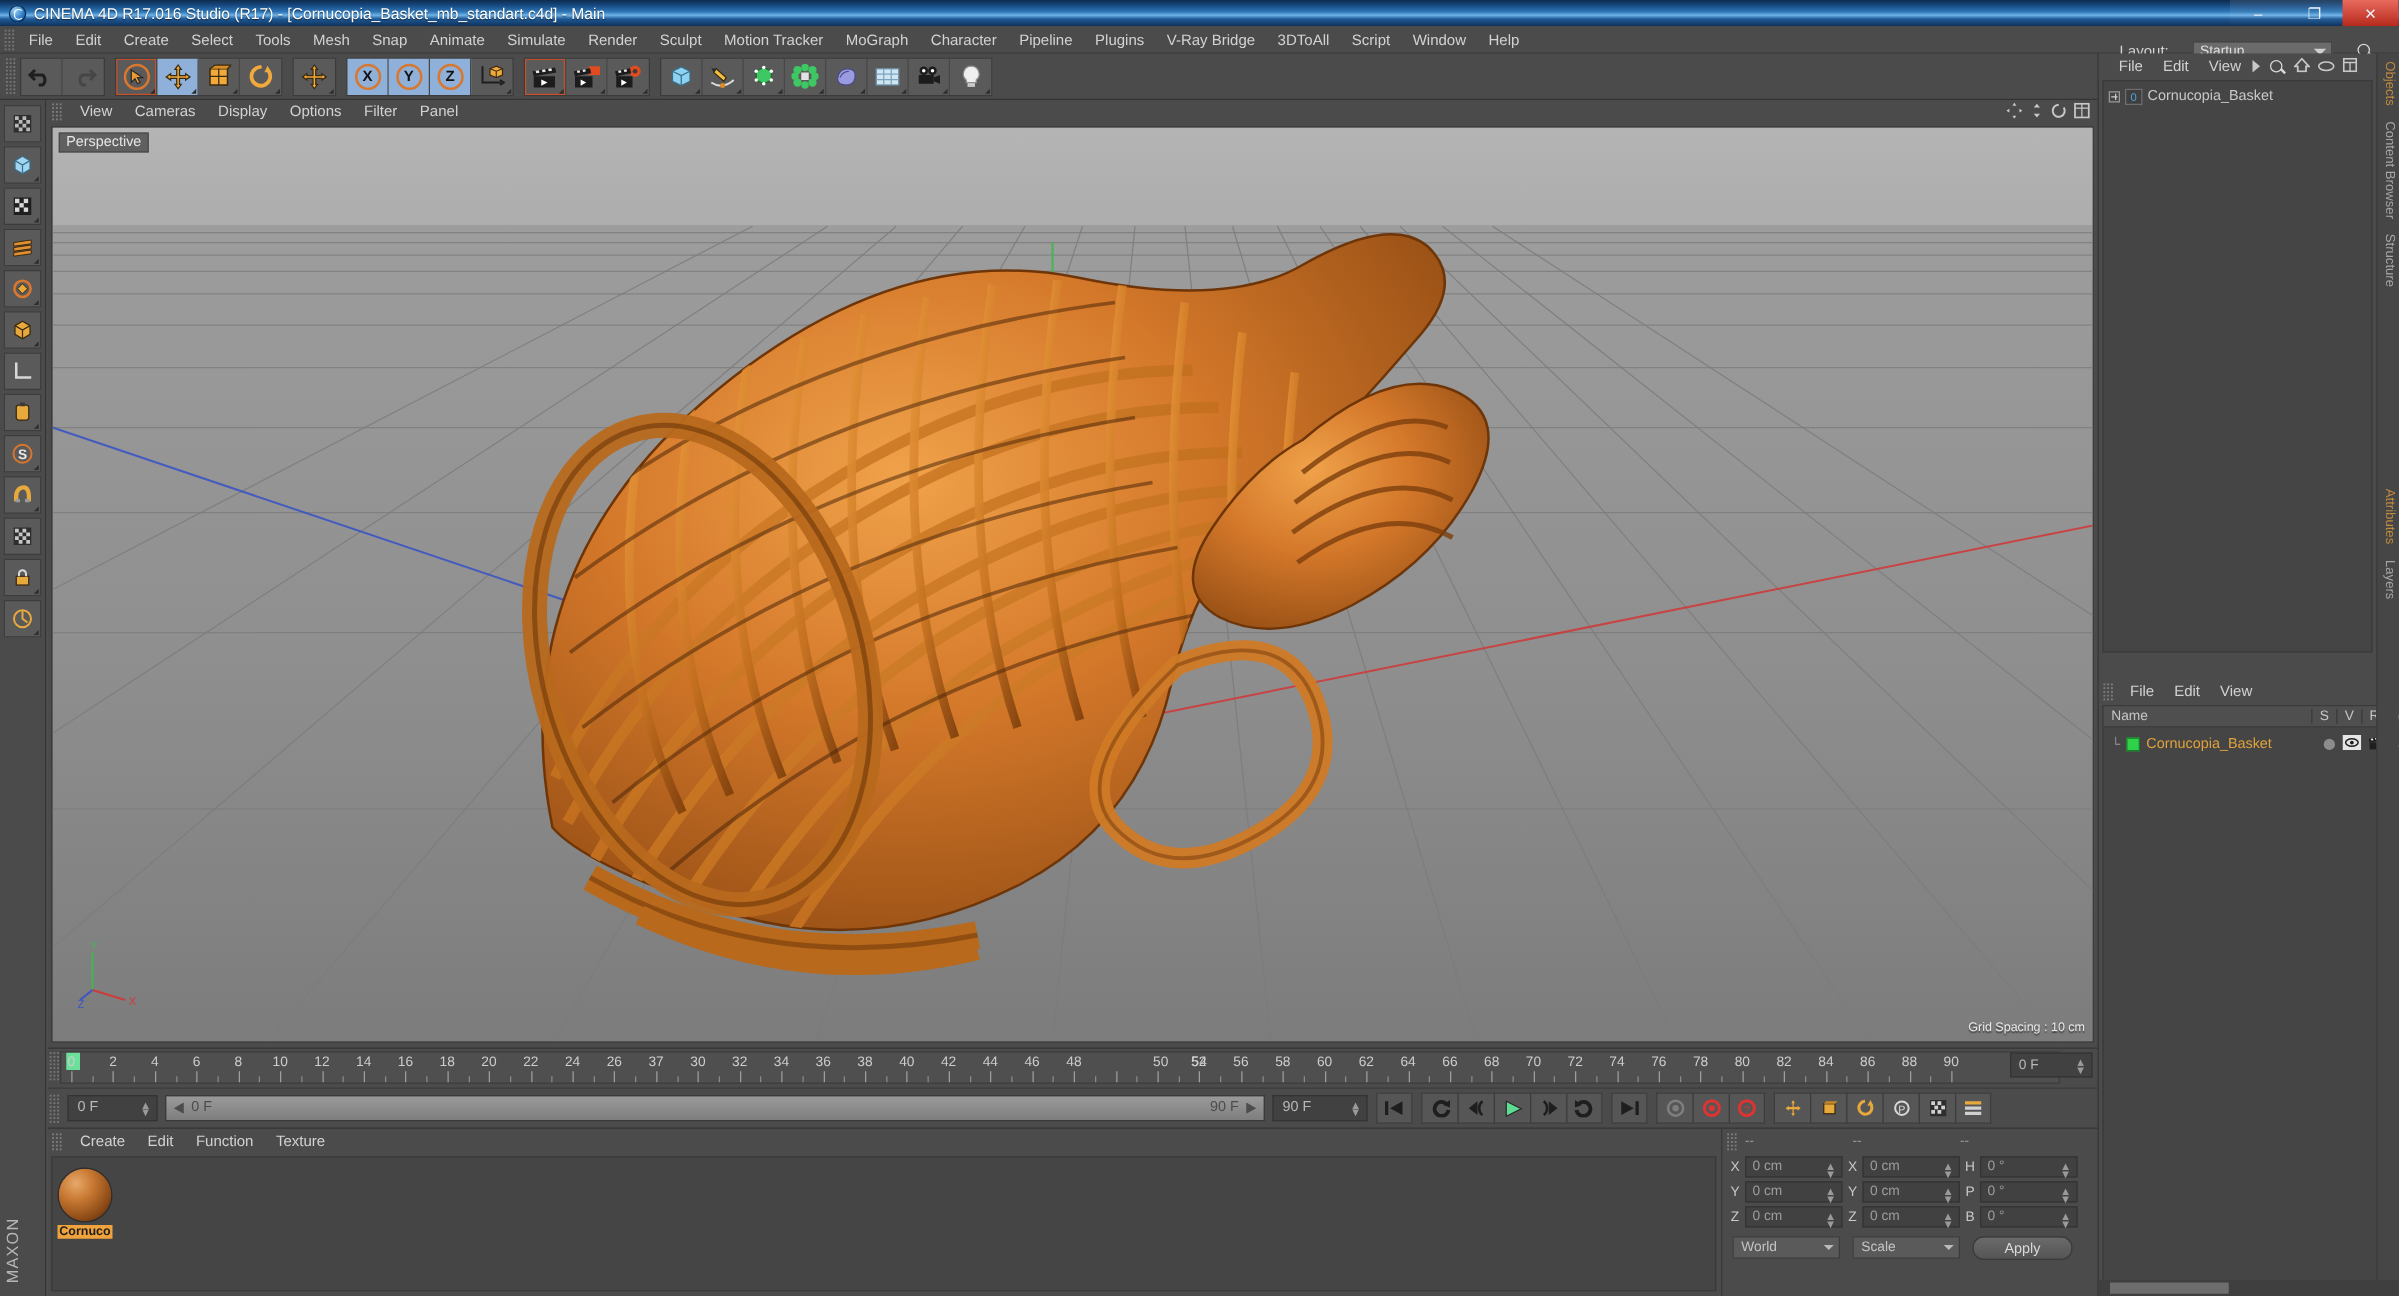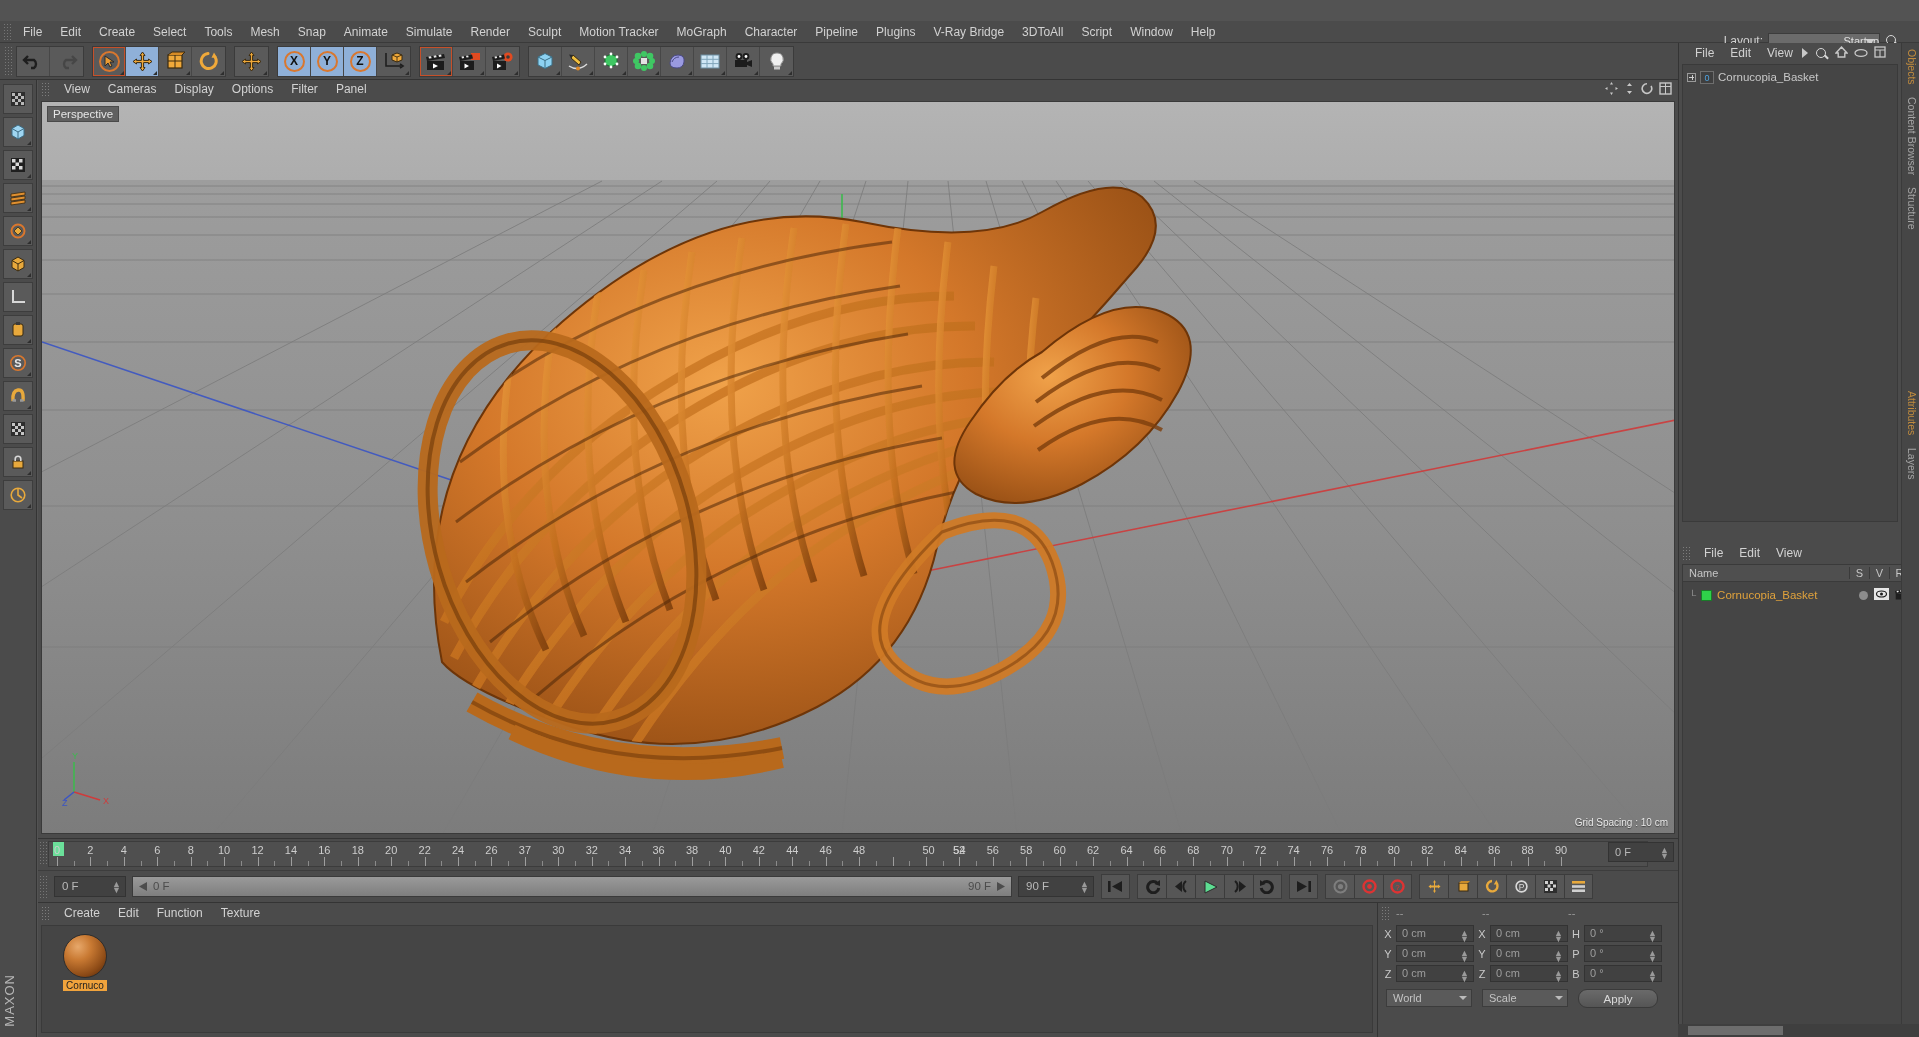--- a/index.html
+++ b/index.html
@@ -38,21 +38,21 @@
   
   .menubar {
     position:absolute; left:0; top:21px; width:1919px; height:22px;
     background:#4b4b4b; display:flex; align-items:center;
     border-bottom:1px solid #3a3a3a;
   }
   .menubar .m {
     padding:0 9px; height:22px; line-height:22px; font-size:12px; color:#d2d2d2;
     white-space:nowrap; cursor:default;
   }
-  .layout-box{ position:absolute; right:20px; top:0; height:40px; display:flex; align-items:center; gap:5px;text-align:right;}
+  .layout-box{ position:absolute; right:20px; top:0; height:40px; display:flex; align-items:center; gap:19px;}
   .layout-box .lbl{ color:#d2d2d2; font-size:12px;}
   .layout-sel{
     width:112px; height:16px; background:#6b6b6b; border:1px solid #3c3c3c;
     color:#e0e0e0; font-size:11px; padding-left:5px; line-height:15px; position:relative;
   }
   .layout-sel .caret{ position:absolute; right:4px; top:5px; width:0;height:0;
     border-left:5px solid transparent;border-right:5px solid transparent;border-top:5px solid #cfcfcf;}
   .mag{ width:14px;height:14px; position:relative; }
   .mag:before{content:"";position:absolute;left:1px;top:1px;width:8px;height:8px;border:1.6px solid #d8d8d8;border-radius:50%;}
   .mag:after{content:"";position:absolute;left:9px;top:9px;width:5px;height:1.6px;background:#d8d8d8;transform:rotate(45deg);}
@@ -157,21 +157,21 @@
 
   
   .matmgr{
     position:absolute; left:38px; top:902px; width:1340px; height:135px; background:#4b4b4b;
     border-top:1px solid #343434; border-right:1px solid #343434;
   }
   .matmenu{ height:20px; display:flex; align-items:center; padding-left:3px;}
   .matmenu .grip2{width:9px;height:15px;background-image:radial-gradient(#7d7d7d 1px,transparent 1px);background-size:3px 3px;margin-right:5px;}
   .matmenu .m{padding:0 9px;font-size:12px;color:#d2d2d2;line-height:20px;}
   .matarea{ position:absolute; left:3px; top:22px; width:1332px; height:108px; background:#454545; border:1px solid #3a3a3a;}
-  .matchip{ position:absolute; left:21px; top:8px; width:44px; height:56px; }
+  .matchip{ position:absolute; left:4px; top:8px; width:44px; height:56px;font-weight:bold; }
   .matball{
     width:44px;height:44px;border-radius:50%;
     background:radial-gradient(circle at 33% 28%, #e7a86b 0%, #c97a33 32%, #8c4a16 70%, #42200a 100%);
     border:1px solid #2d2d2d;
   }
   .matname{ width:44px; text-align:center; font-size:10px; color:#1f1f1f; background:#f0a33c;
             margin-top:2px; overflow:hidden; white-space:nowrap;}
 
   
   .coord{
@@ -224,20 +224,29 @@
   .dotgrey{ width:9px;height:9px;border-radius:50%;background:#8c8c8c;}
 
   .scrollh{ position:absolute; left:1678px; bottom:0; width:241px; height:13px; background:#3f3f3f;}
   .scrollh .thumb{ position:absolute; left:10px; top:2px; width:95px; height:9px; background:#6d6d6d;}
 </style>
 </head>
 <body>
 
 <div id="app">
 
+  <div class="titlebar">
+    <div class="tb-ico"></div>
+    <div class="tb-title">CINEMA 4D R17.016 Studio (R17) - [Cornucopia_Basket_mb_standart.c4d] - Main</div>
+    <div class="win-btns">
+      <div class="win-btn">–</div>
+      <div class="win-btn">❐</div>
+      <div class="win-btn close">✕</div>
+    </div>
+  </div>
 
   <div class="menubar">
     <div class="grip" style="height:18px;margin:0 2px 0 3px;"></div>
     <div class="m">File</div>
     <div class="m">Edit</div>
     <div class="m">Create</div>
     <div class="m">Select</div>
     <div class="m">Tools</div>
     <div class="m">Mesh</div>
     <div class="m">Snap</div>

